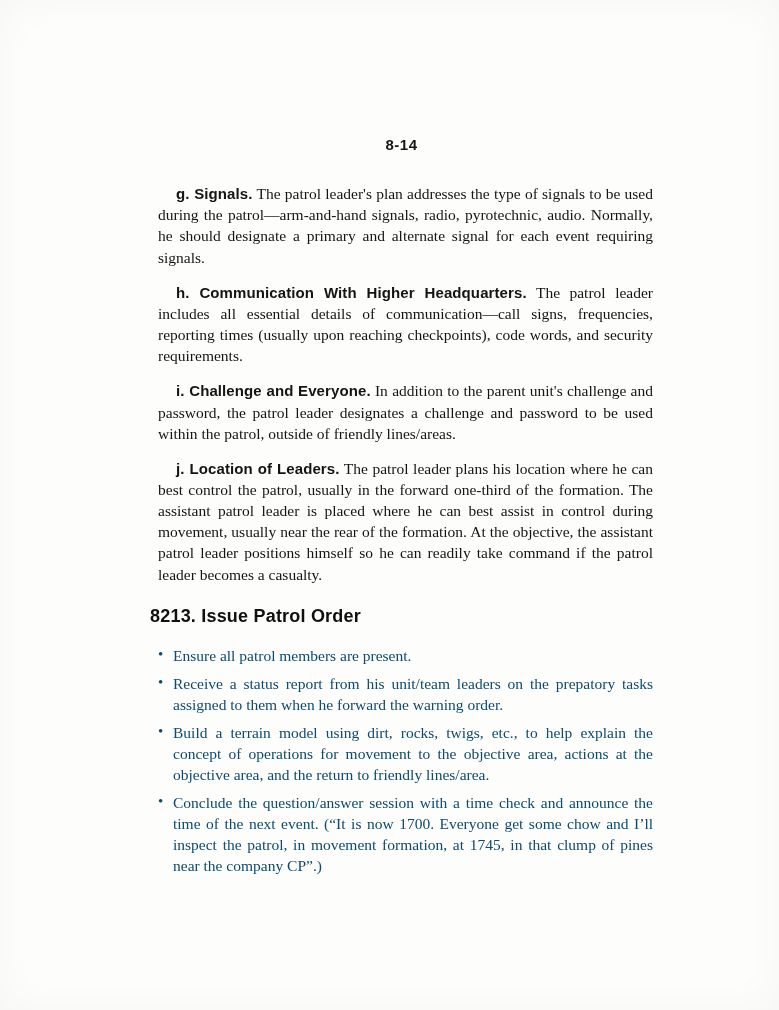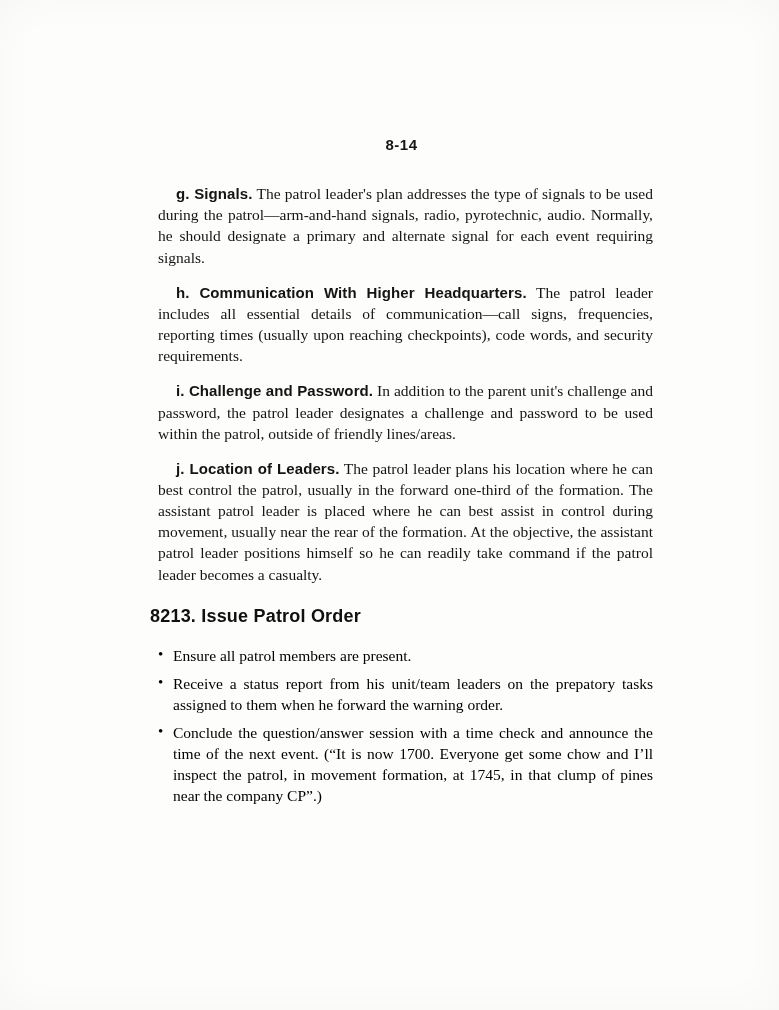--- a/index.html
+++ b/index.html
@@ -61,21 +61,21 @@
     list-style: none;
     margin: 18px 0 0 0;
     padding: 0 0 0 23px;
   }
   ul.bullets li {
     position: relative;
     margin-bottom: 7px;
     font-size: 15.5px;
     line-height: 1.36;
     text-align: justify;
-    color: #000000;
+    color: #0c4a6e;
   }
   ul.bullets li::before {
     content: "\2022";
     position: absolute;
     left: -15px;
     top: -1px;
     font-size: 15px;
   }
 </style>
 </head>
@@ -83,27 +83,28 @@
 
 <div class="page">
   <div class="content">
 
     <div class="page-number">8-14</div>
 
     <p class="para indent"><strong class="lead">g. Signals.</strong><span> The patrol leader's plan addresses the type of signals to be used during the patrol—arm-and-hand signals, radio, pyrotechnic, audio. Normally, he should designate a primary and alternate signal for each event requiring signals.</span></p>
 
     <p class="para indent"><strong class="lead">h. Communication With Higher Headquarters.</strong><span> The patrol leader includes all essential details of communication—call signs, frequencies, reporting times (usually upon reaching checkpoints), code words, and security requirements.</span></p>
 
-    <p class="para indent"><strong class="lead">i. Challenge and Password.</strong><span> In addition to the parent unit's challenge and password, the patrol leader designates a challenge and password to be used within the patrol, outside of friendly lines/areas.</span></p>
+    <p class="para indent"><strong class="lead">i. Challenge and Everyone.</strong><span> In addition to the parent unit's challenge and password, the patrol leader designates a challenge and password to be used within the patrol, outside of friendly lines/areas.</span></p>
 
     <p class="para indent"><strong class="lead">j. Location of Leaders.</strong><span> The patrol leader plans his location where he can best control the patrol, usually in the forward one-third of the formation. The assistant patrol leader is placed where he can best assist in control during movement, usually near the rear of the formation. At the objective, the assistant patrol leader positions himself so he can readily take command if the patrol leader becomes a casualty.</span></p>
 
     <h2 class="section-heading">8213. Issue Patrol Order</h2>
 
 
     <ul class="bullets">
       <li><span>Ensure all patrol members are present.</span></li>
       <li><span>Receive a status report from his unit/team leaders on the prepatory tasks assigned to them when he forward the warning order.</span></li>
+      <li><span>Build a terrain model using dirt, rocks, twigs, etc., to help explain the concept of operations for movement to the objective area, actions at the objective area, and the return to friendly lines/area.</span></li>
       <li><span>Conclude the question/answer session with a time check and announce the time of the next event. (“It is now 1700. Everyone get some chow and I’ll inspect the patrol, in movement formation, at 1745, in that clump of pines near the company CP”.)</span></li>
     </ul>
 
   </div>
 </div>
 
 </body></html>

